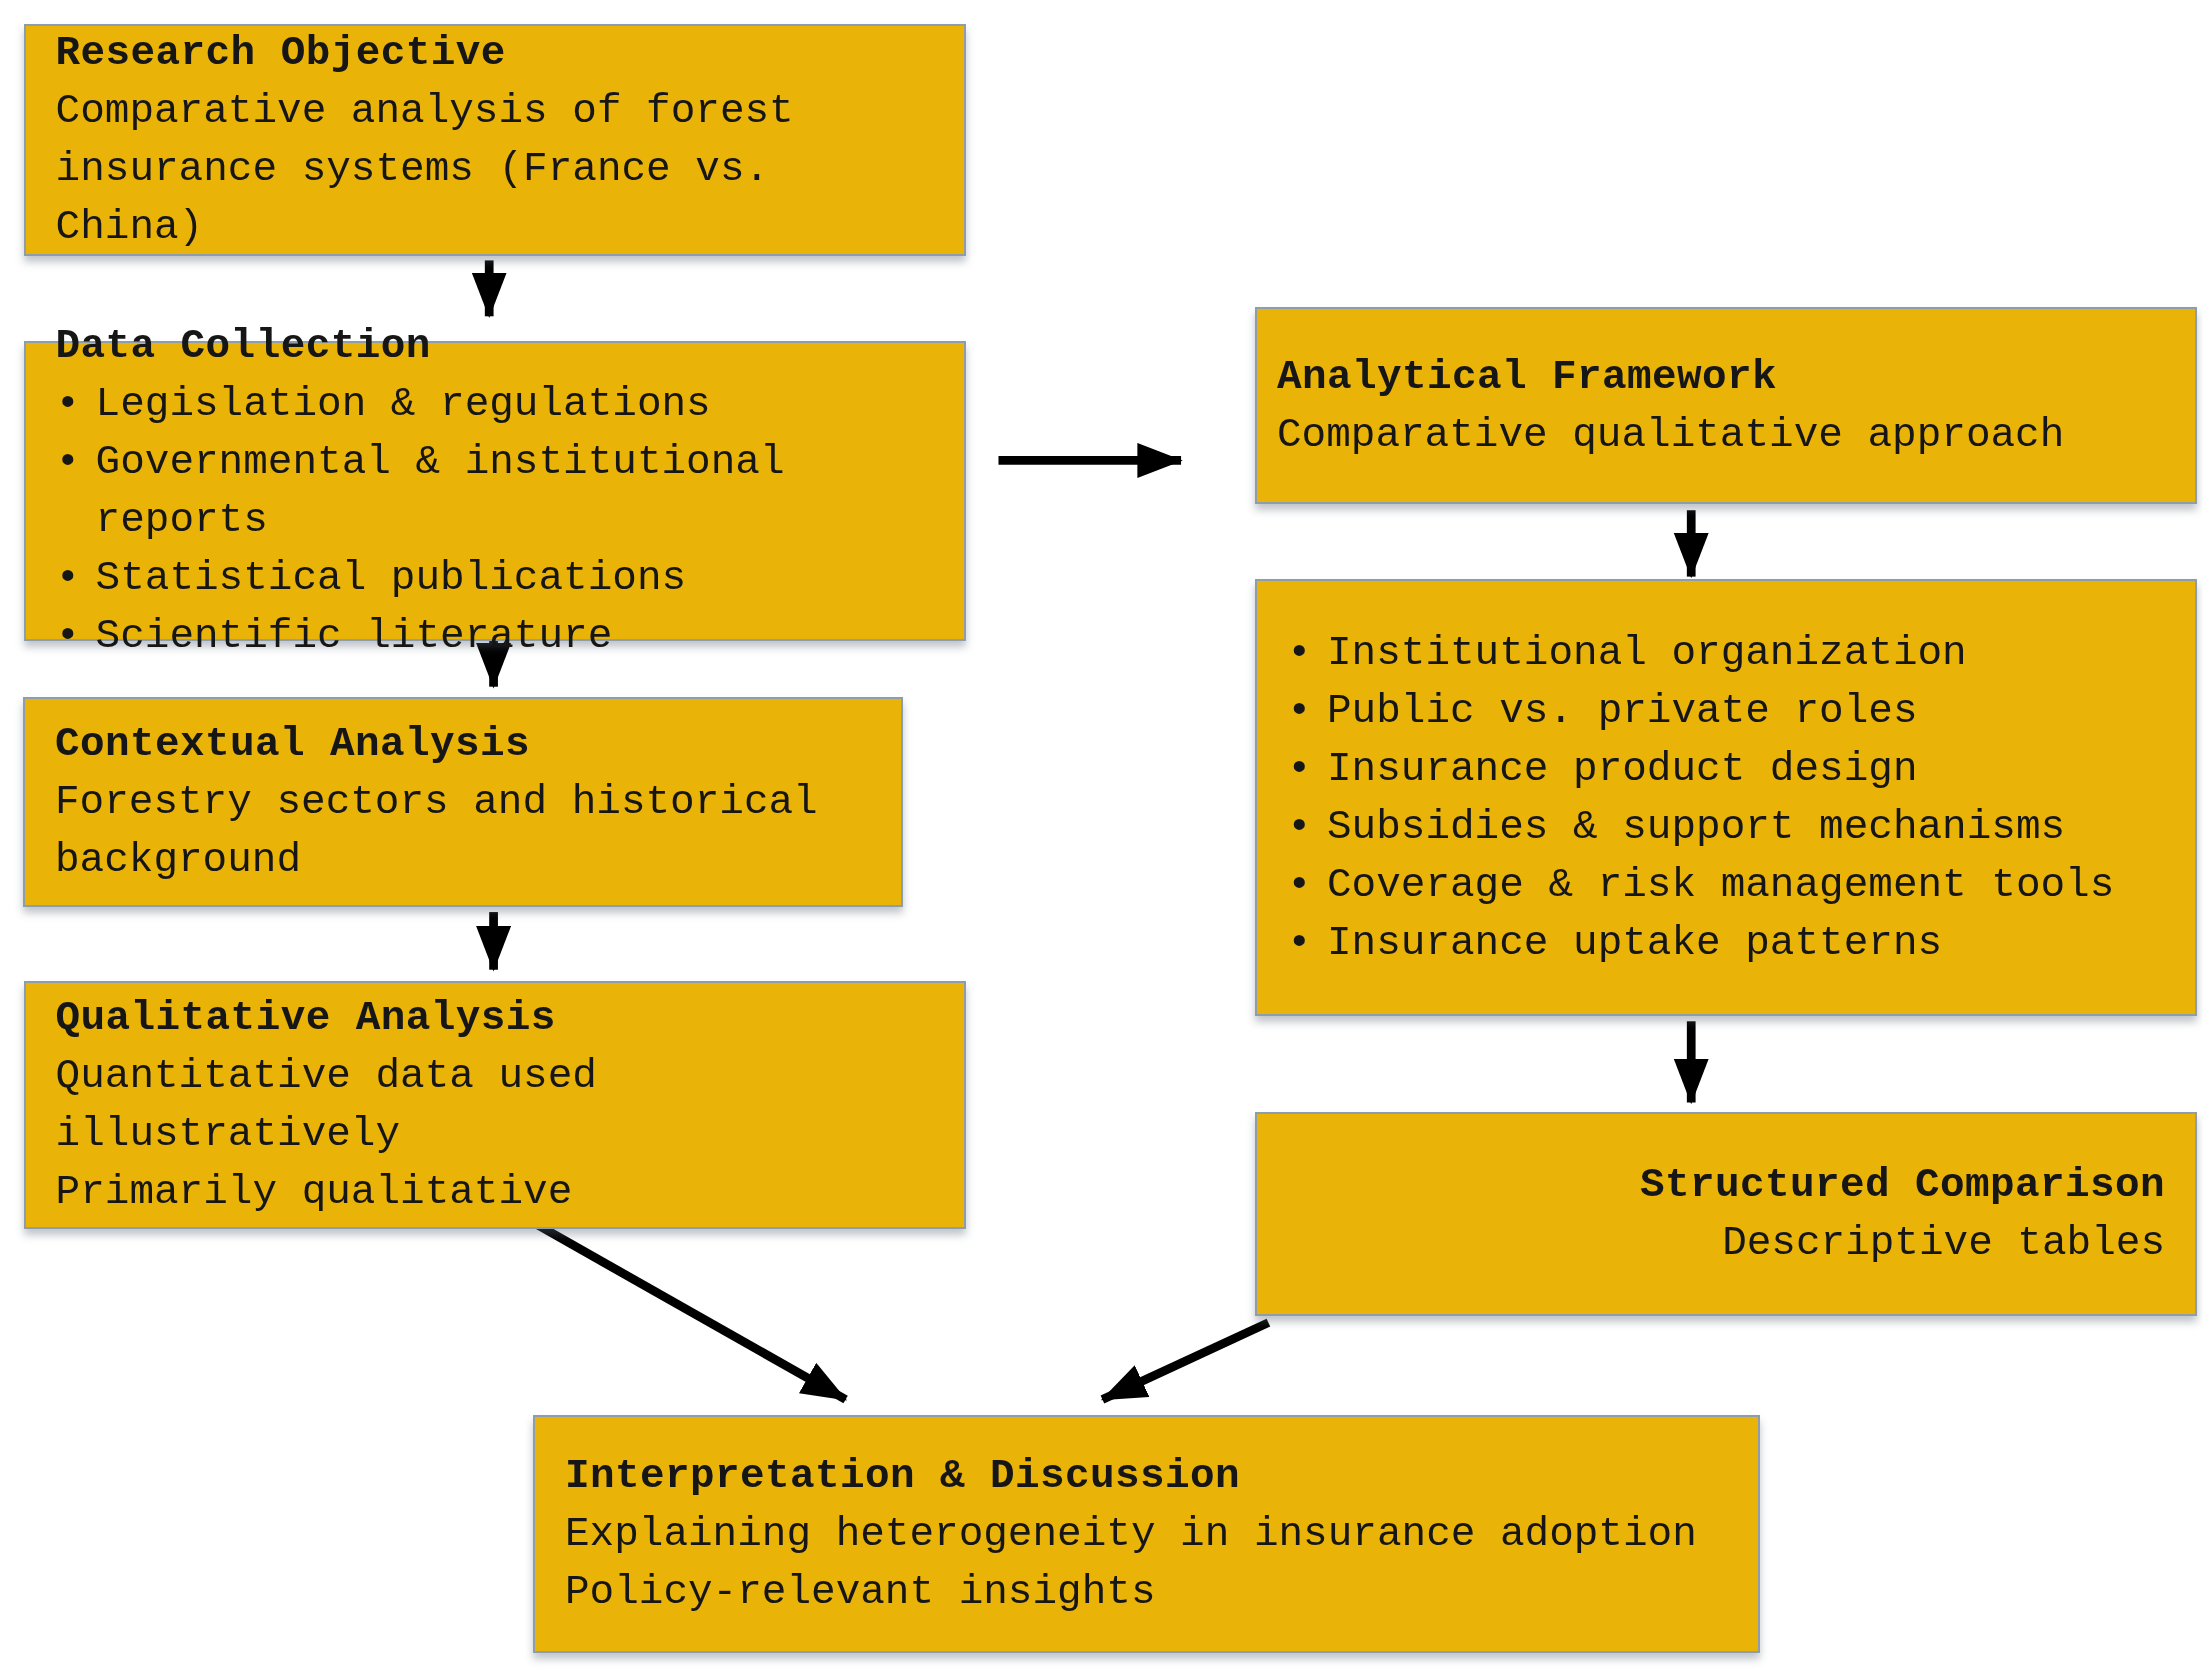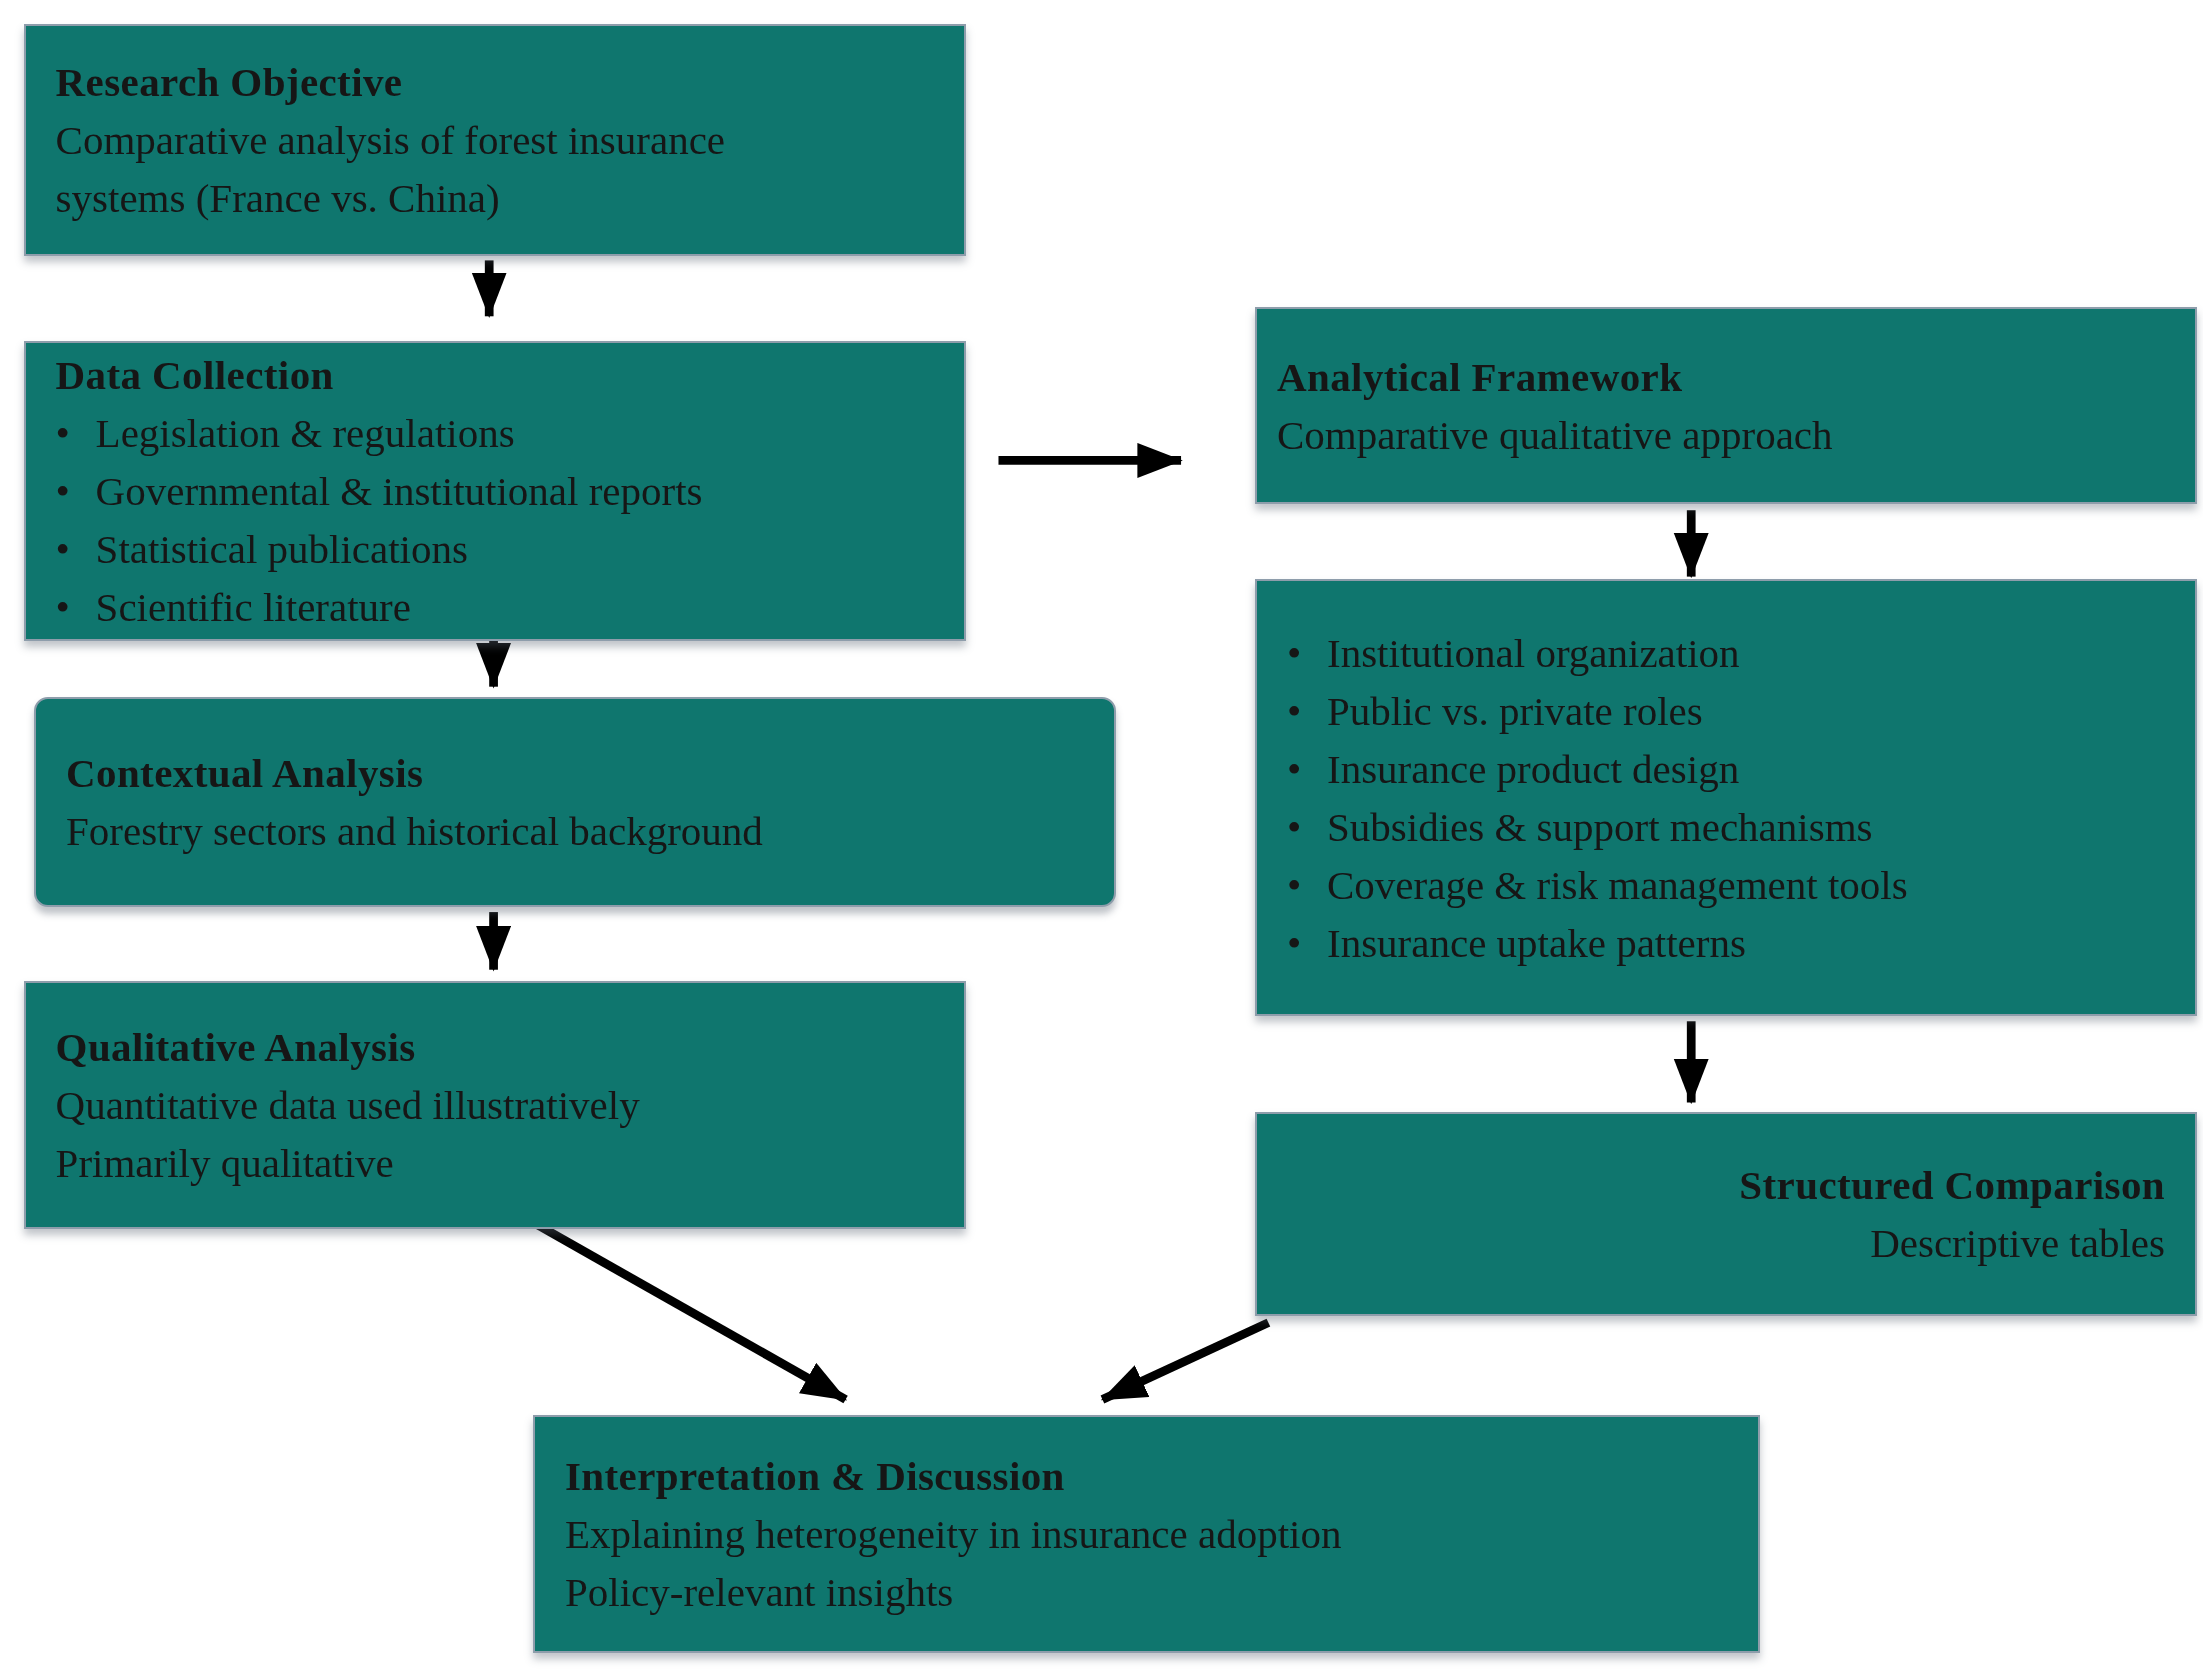--- a/index.html
+++ b/index.html
@@ -11,28 +11,29 @@
     position: relative;
     width: 2204px;
     height: 1680px;
     background: #ffffff;
     font-family: "Liberation Serif", "DejaVu Serif", serif;
     color: #161616;
     overflow: hidden;
   }
   .box {
     position: absolute;
-    background: #0f766e;
+    background: #eab308;
     border: 2.6px solid #8e9dab;
     box-shadow: 0 6.1px 7.9px rgba(90, 100, 112, 0.38);
     box-sizing: border-box;
     display: flex;
     flex-direction: column;
     justify-content: center;
     padding: 8.7px 30px;
+    font-family: Liberation Mono, monospace;
   }
   .box .title {
     font-weight: bold;
     font-size: 41px;
     line-height: 58px;
     letter-spacing: 0.4px;
   }
   .box .line {
     font-size: 41px;
     line-height: 58px;
@@ -103,21 +104,21 @@
     <div class="line bullet">
       <span class="marker">•</span>
       <span class="btext">Statistical publications</span>
     </div>
     <div class="line bullet">
       <span class="marker">•</span>
       <span class="btext">Scientific literature</span>
     </div>
   </div>
 
-  <div class="box" style="left:34px; top:697px; width:1082px; height:210px;border-radius:14px;">
+  <div class="box" style="left:23px; top:697px; width:880px; height:210px;">
     <div class="title">Contextual Analysis</div>
     <div class="line">Forestry sectors and historical background</div>
   </div>
 
   <div class="box" style="left:23.6px; top:981px; width:942px; height:248px;">
     <div class="title">Qualitative Analysis</div>
     <div class="line">Quantitative data used illustratively</div>
     <div class="line">Primarily qualitative</div>
   </div>
 

